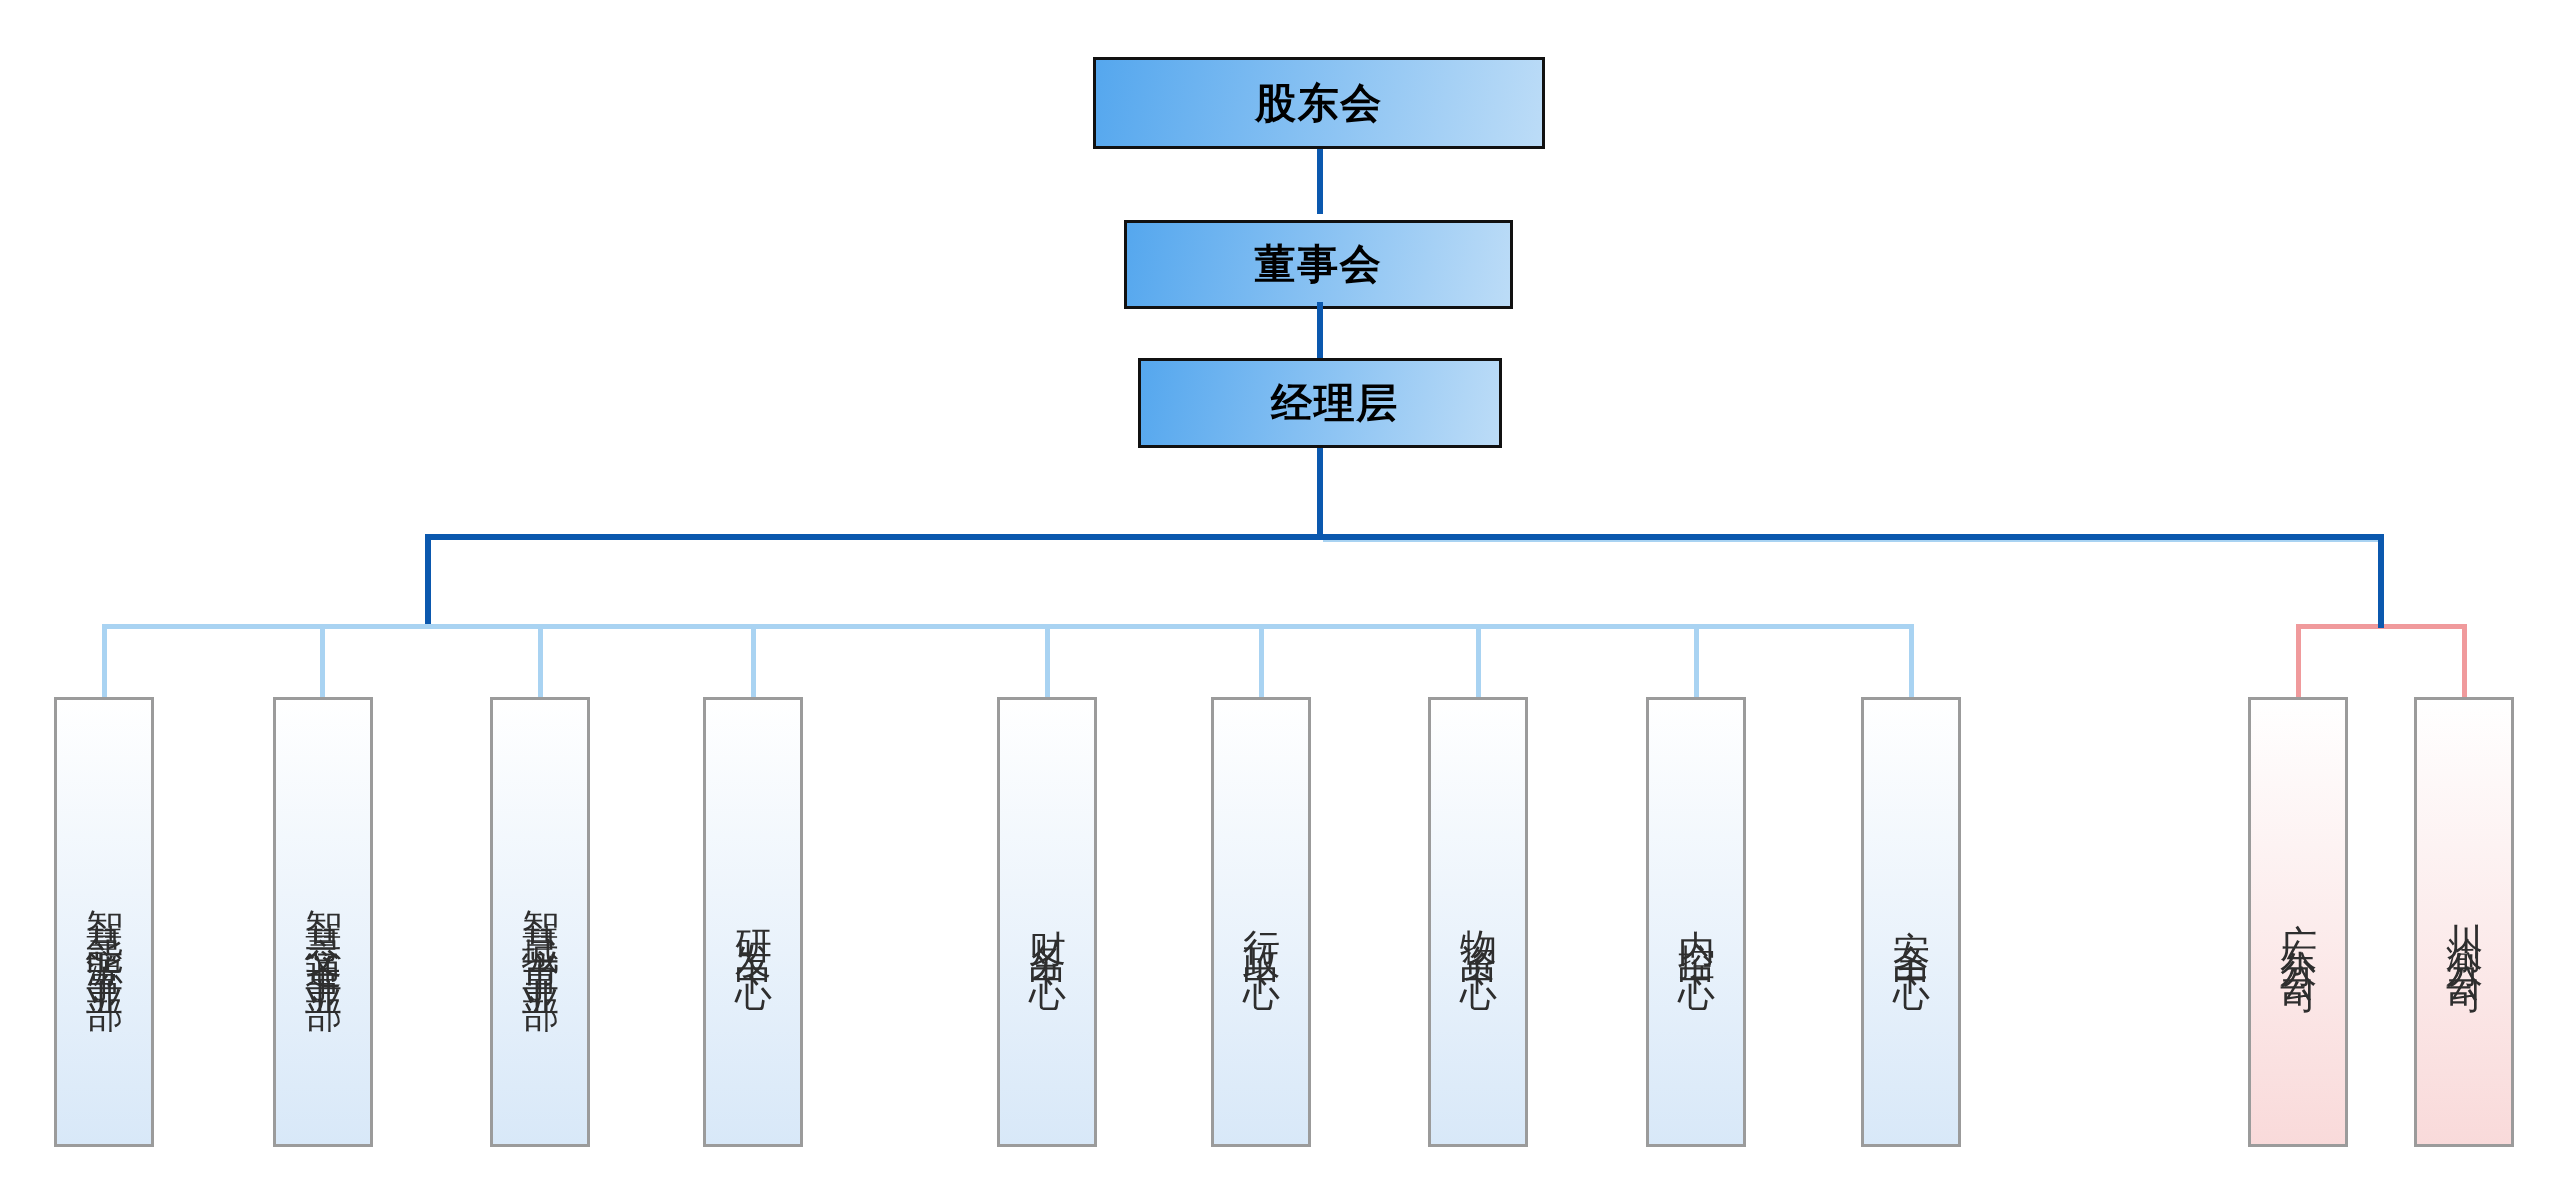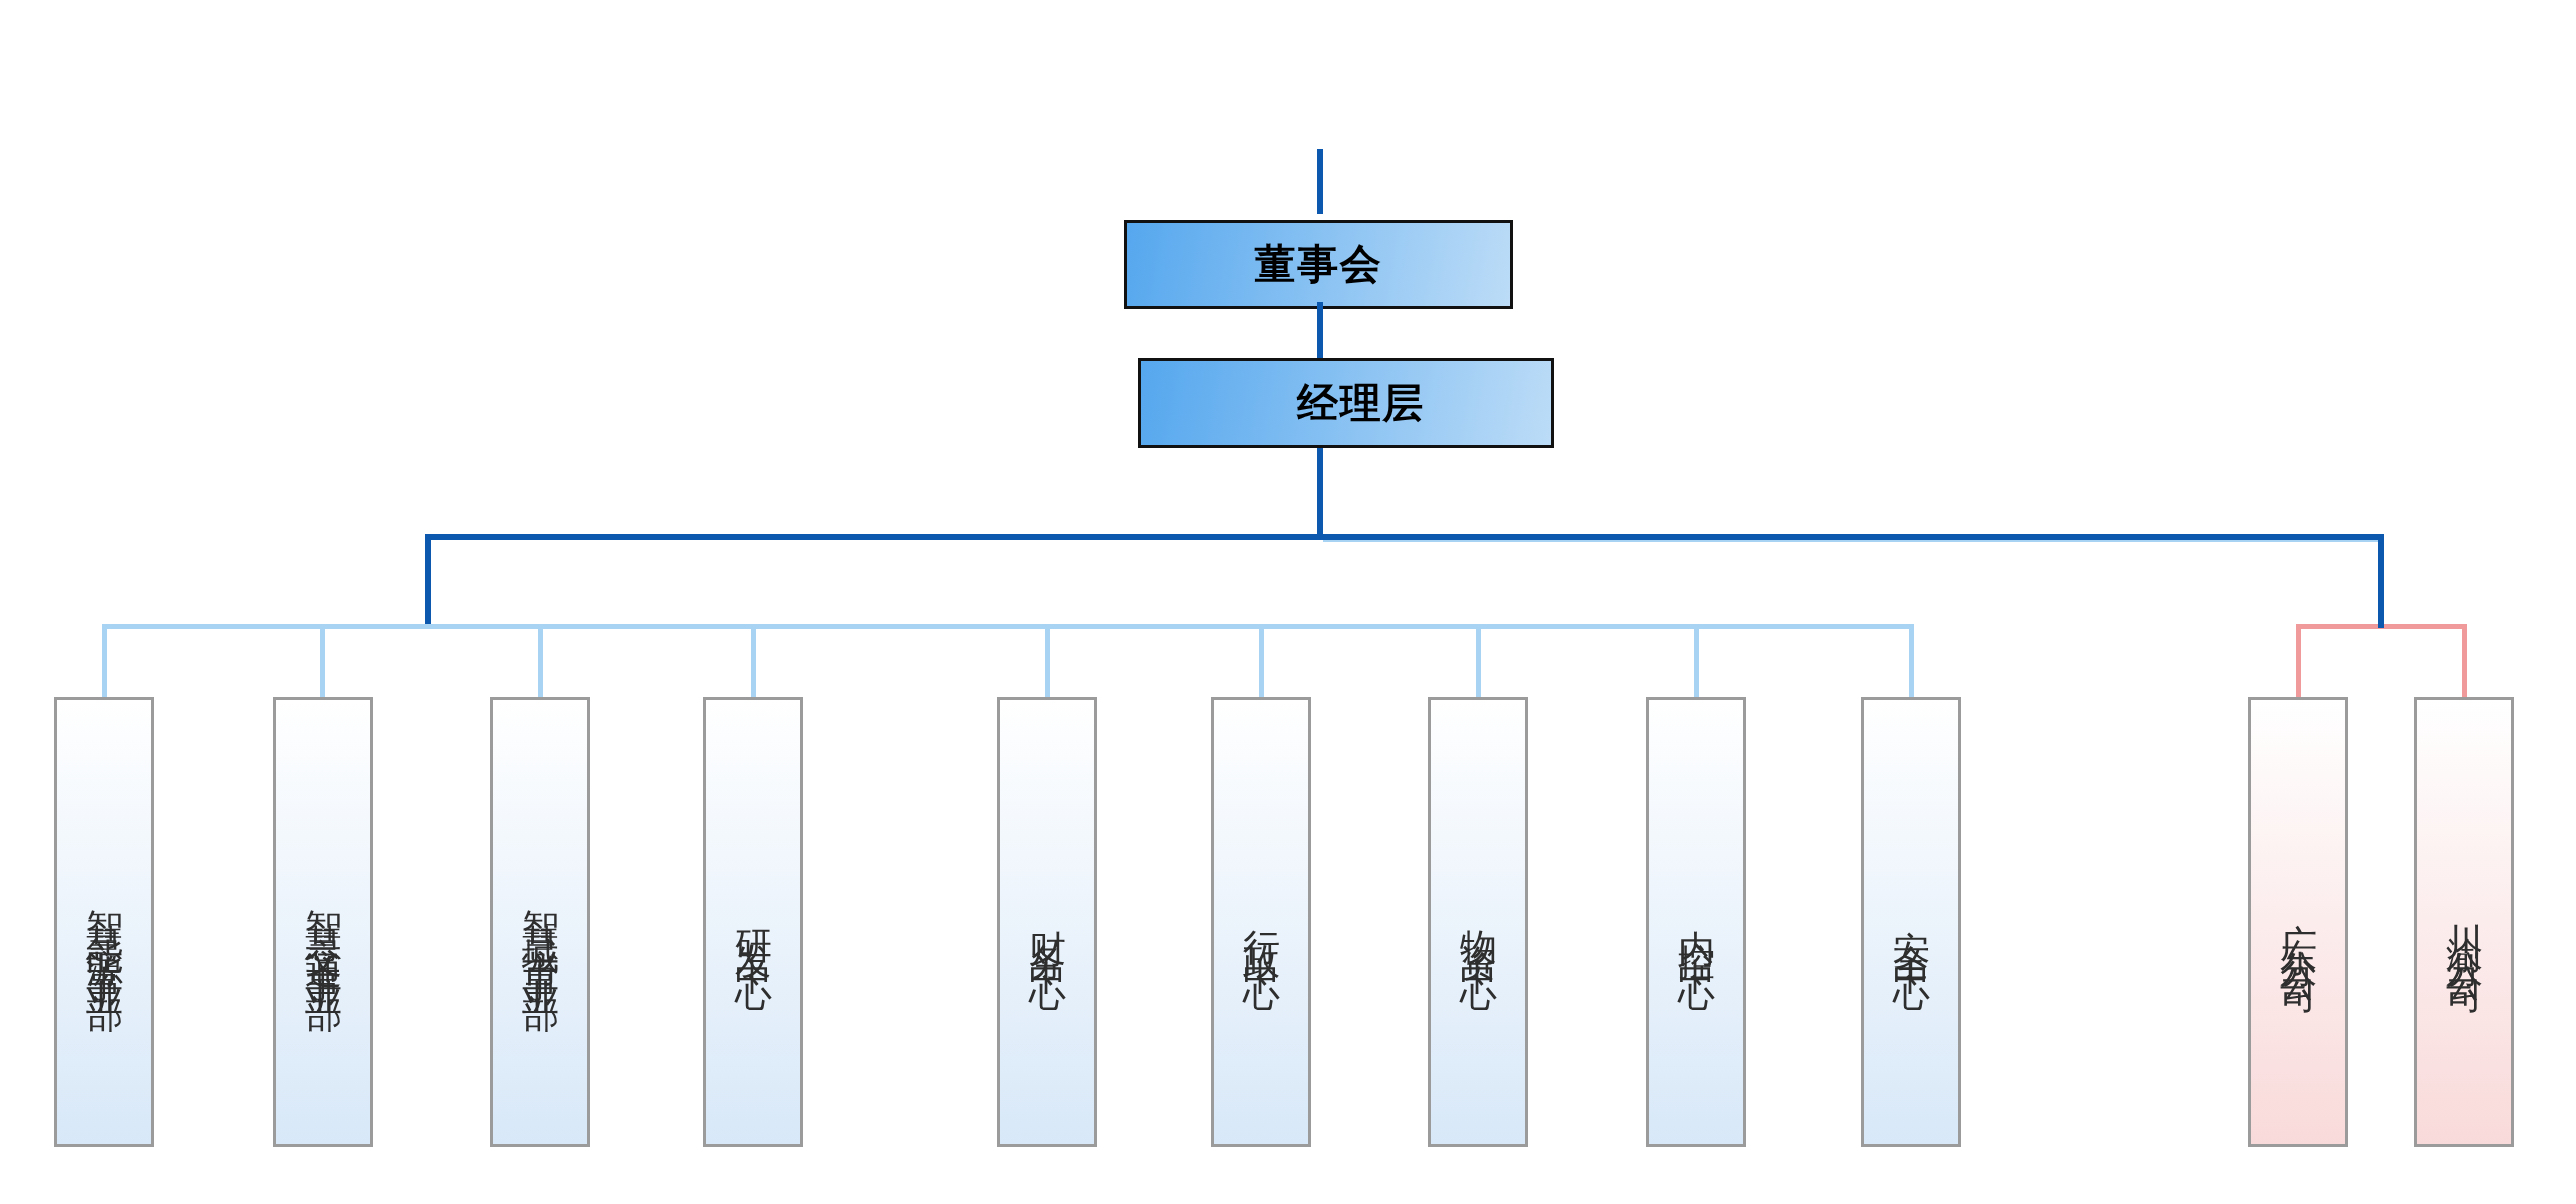--- a/index.html
+++ b/index.html
@@ -30,21 +30,21 @@
     position:absolute;
     box-sizing:border-box;
     border:3.1px solid var(--top-border);
     background:linear-gradient(100deg,var(--top-grad-a) 0%,var(--top-grad-b) 100%);
     display:flex;align-items:center;justify-content:center;
     font-size:41px;font-weight:bold;color:var(--top-text);
     letter-spacing:1.6px;
   }
   .lv0{left:1093px;top:57px;width:452px;height:92px;}
   .lv1{left:1124px;top:220px;width:389px;height:89px;}
-  .lv2{left:1138px;top:358px;width:416px;height:90px;padding-left:30px;}
+  .lv2{left:1138px;top:358px;width:364px;height:90px;padding-left:30px;}
 
   
   .line{position:absolute;}
   .dark{background:var(--dark-blue);}
   .light{background:var(--light-blue);}
   .rose{background:var(--pink);}
 
   .c-v0{left:1317px;top:149px;width:6.3px;height:65px;}
   .c-v1{left:1317px;top:302px;width:6.3px;height:56px;}
   .c-v2{left:1317px;top:448px;width:6.3px;height:92px;}
@@ -84,20 +84,23 @@
   .d1{left:54px;} .d2{left:273px;} .d3{left:490px;}
   .d4{left:703px;} .d5{left:997px;} .d6{left:1211px;}
   .d7{left:1428px;} .d8{left:1646px;} .d9{left:1861px;}
   .b1{left:2248px;} .b2{left:2414px;}
 </style>
 </head>
 <body>
 
 <div class="canvas">
 
+  <div class="top-box lv0">
+    <span>股东会</span>
+  </div>
   <div class="top-box lv1">
     <span>董事会</span>
   </div>
   <div class="top-box lv2">
     <span>经理层</span>
   </div>
 
   <div class="line dark c-v0"></div>
   <div class="line dark c-v1"></div>
   <div class="line dark c-v2"></div>

